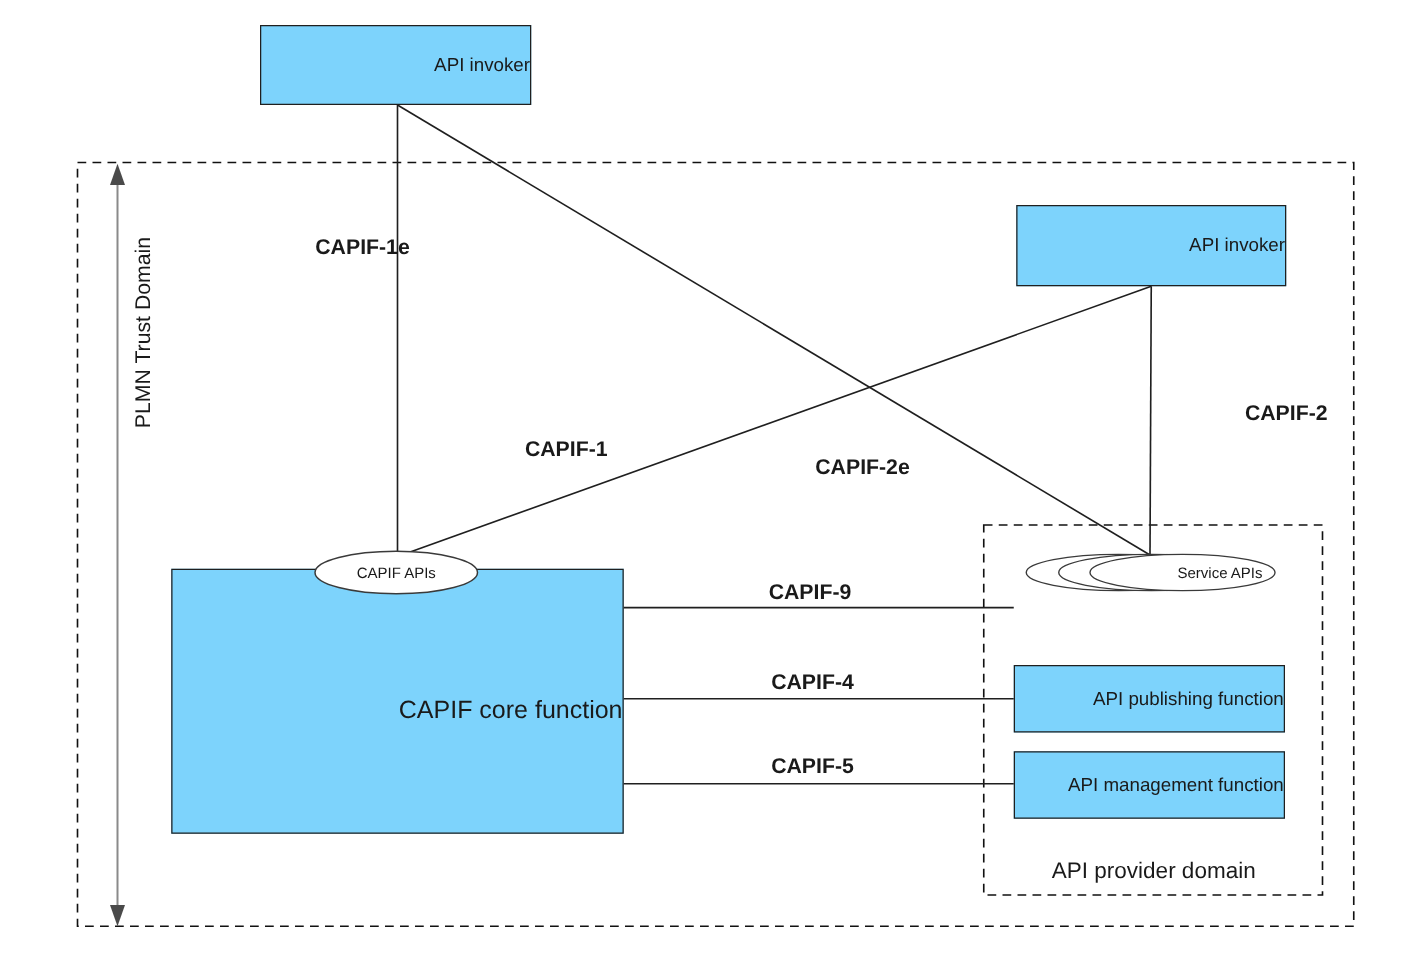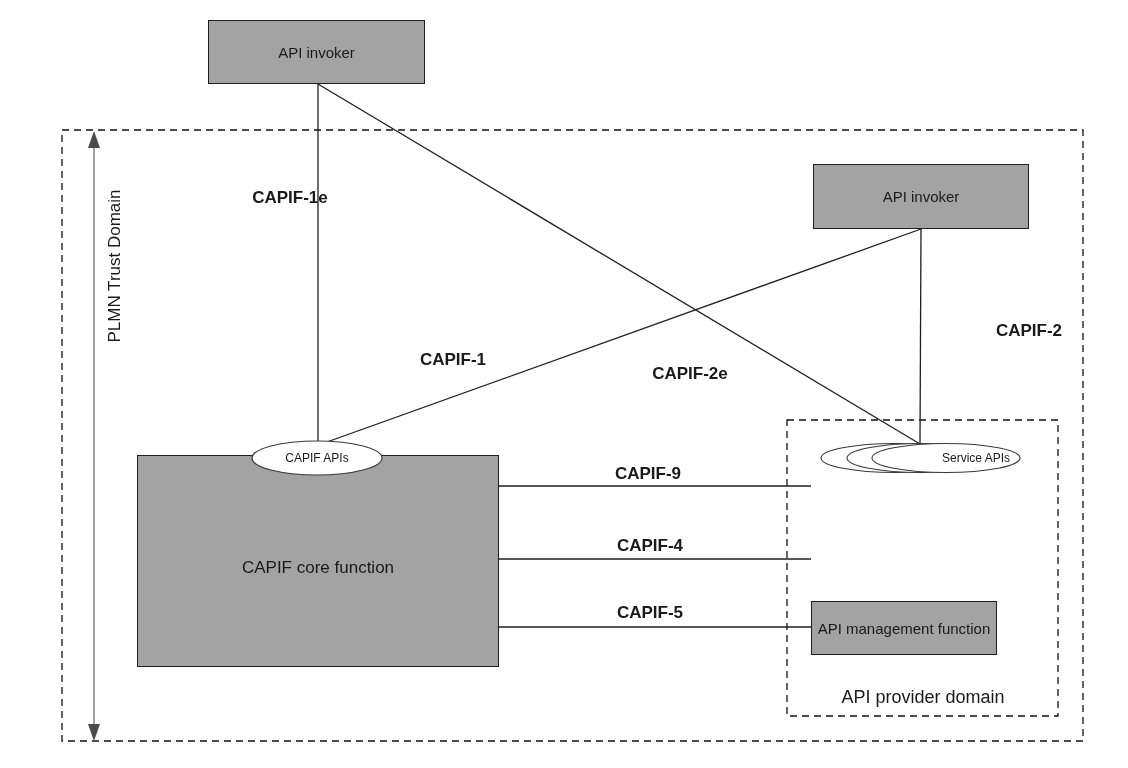--- a/index.html
+++ b/index.html
@@ -12,30 +12,30 @@
   #canvas {
     position: relative;
     width: 1128px;
     height: 768px;
     background: #ffffff;
     overflow: hidden;
   }
   .box {
     position: absolute;
     border: 1.3px solid #1f1f1f;
-    background: #a3a3a3;
+    background: #7dd3fc;
     display: flex;
     align-items: center;
-    justify-content: center;
+    justify-content: flex-end;
     text-align: center;
     font-size: 15px;
     z-index: 1;
     box-sizing: border-box;
   }
-  .box.big { font-size: 17px; }
+  .box.big { font-size: 20px; }
   #svg-layer {
     position: absolute;
     left: 0; top: 0;
     width: 1128px; height: 768px;
     z-index: 2;
     pointer-events: none;
   }
   .float-label {
     position: absolute;
     transform: translate(-50%, -50%);
@@ -66,22 +66,25 @@
 
   <div class="box" style="left:813px; top:164px; width:216px; height:65px;">
     <span>API invoker</span>
   </div>
 
   <div class="box big" style="left:137px; top:455px; width:362px; height:212px; padding-top:14px;">
     <span>CAPIF core function</span>
   </div>
 
 
+  <div class="box" style="left:811px; top:532px; width:217px; height:54px;">
+    <span>API publishing function</span>
+  </div>
 
-  <div class="box" style="left:811px; top:601px; width:186px; height:54px;">
+  <div class="box" style="left:811px; top:601px; width:217px; height:54px;">
     <span>API management function</span>
   </div>
 
   <svg id="svg-layer" viewBox="0 0 1128 768" xmlns="http://www.w3.org/2000/svg">
 
     <rect x="62" y="130" width="1021" height="611" fill="none" stroke="#111111" stroke-width="1.3" stroke-dasharray="7 5"></rect>
     <rect x="787" y="420" width="271" height="296" fill="none" stroke="#111111" stroke-width="1.3" stroke-dasharray="7 5"></rect>
 
     <line x1="318" y1="84" x2="318" y2="441" stroke="#1f1f1f" stroke-width="1.3"></line>
     <line x1="318" y1="84" x2="920" y2="444" stroke="#1f1f1f" stroke-width="1.3"></line>

